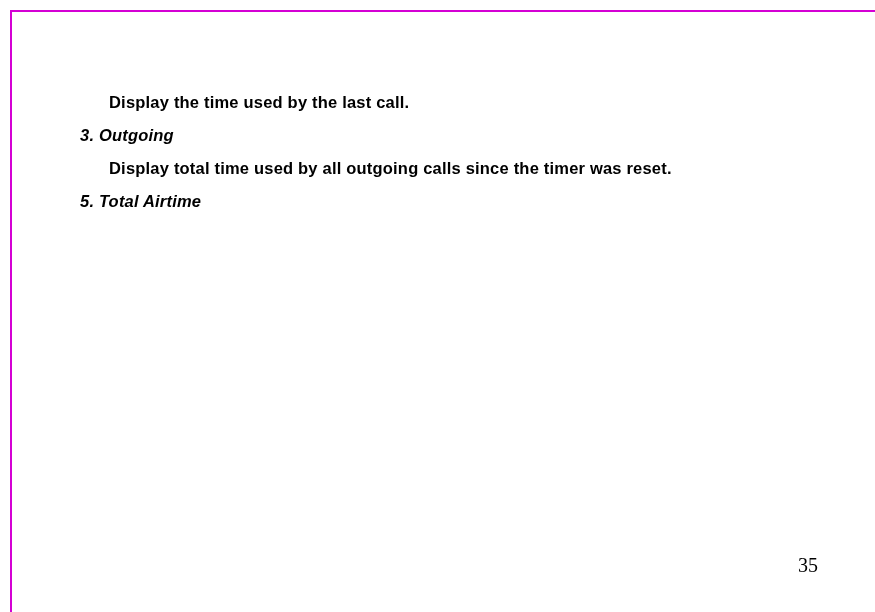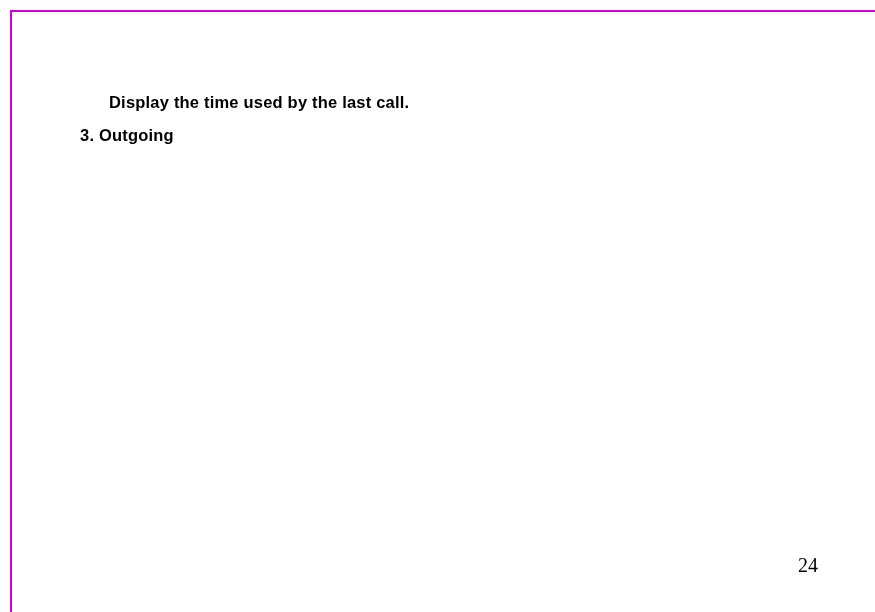--- a/index.html
+++ b/index.html
@@ -24,31 +24,34 @@
       line-height: 1.7;
       letter-spacing: 0.2px;
     }
     .item {
       margin-bottom: 0px;
     }
     .numbered {
       margin-left: -24px;
       padding-left: 24px;
       text-indent: -24px;
+      font-style: italic;
     }
     .page-number {
       position: absolute;
       bottom: 38px;
       right: 60px;
       font-family: 'Times New Roman', Times, serif;
       font-size: 20px;
       font-weight: normal;
     }
   </style>
 </head>
 <body>
 
 <div class="content">
   <div class="item">Display the time used by the last call.</div>
   <div class="item numbered">3. Outgoing</div>
+  <div class="item">Display total time used by all outgoing calls since the timer was reset.</div>
+  <div class="item numbered">5. Total Airtime</div>
 </div>
 
-<div class="page-number">24</div>
+<div class="page-number">35</div>
 
 </body></html>

